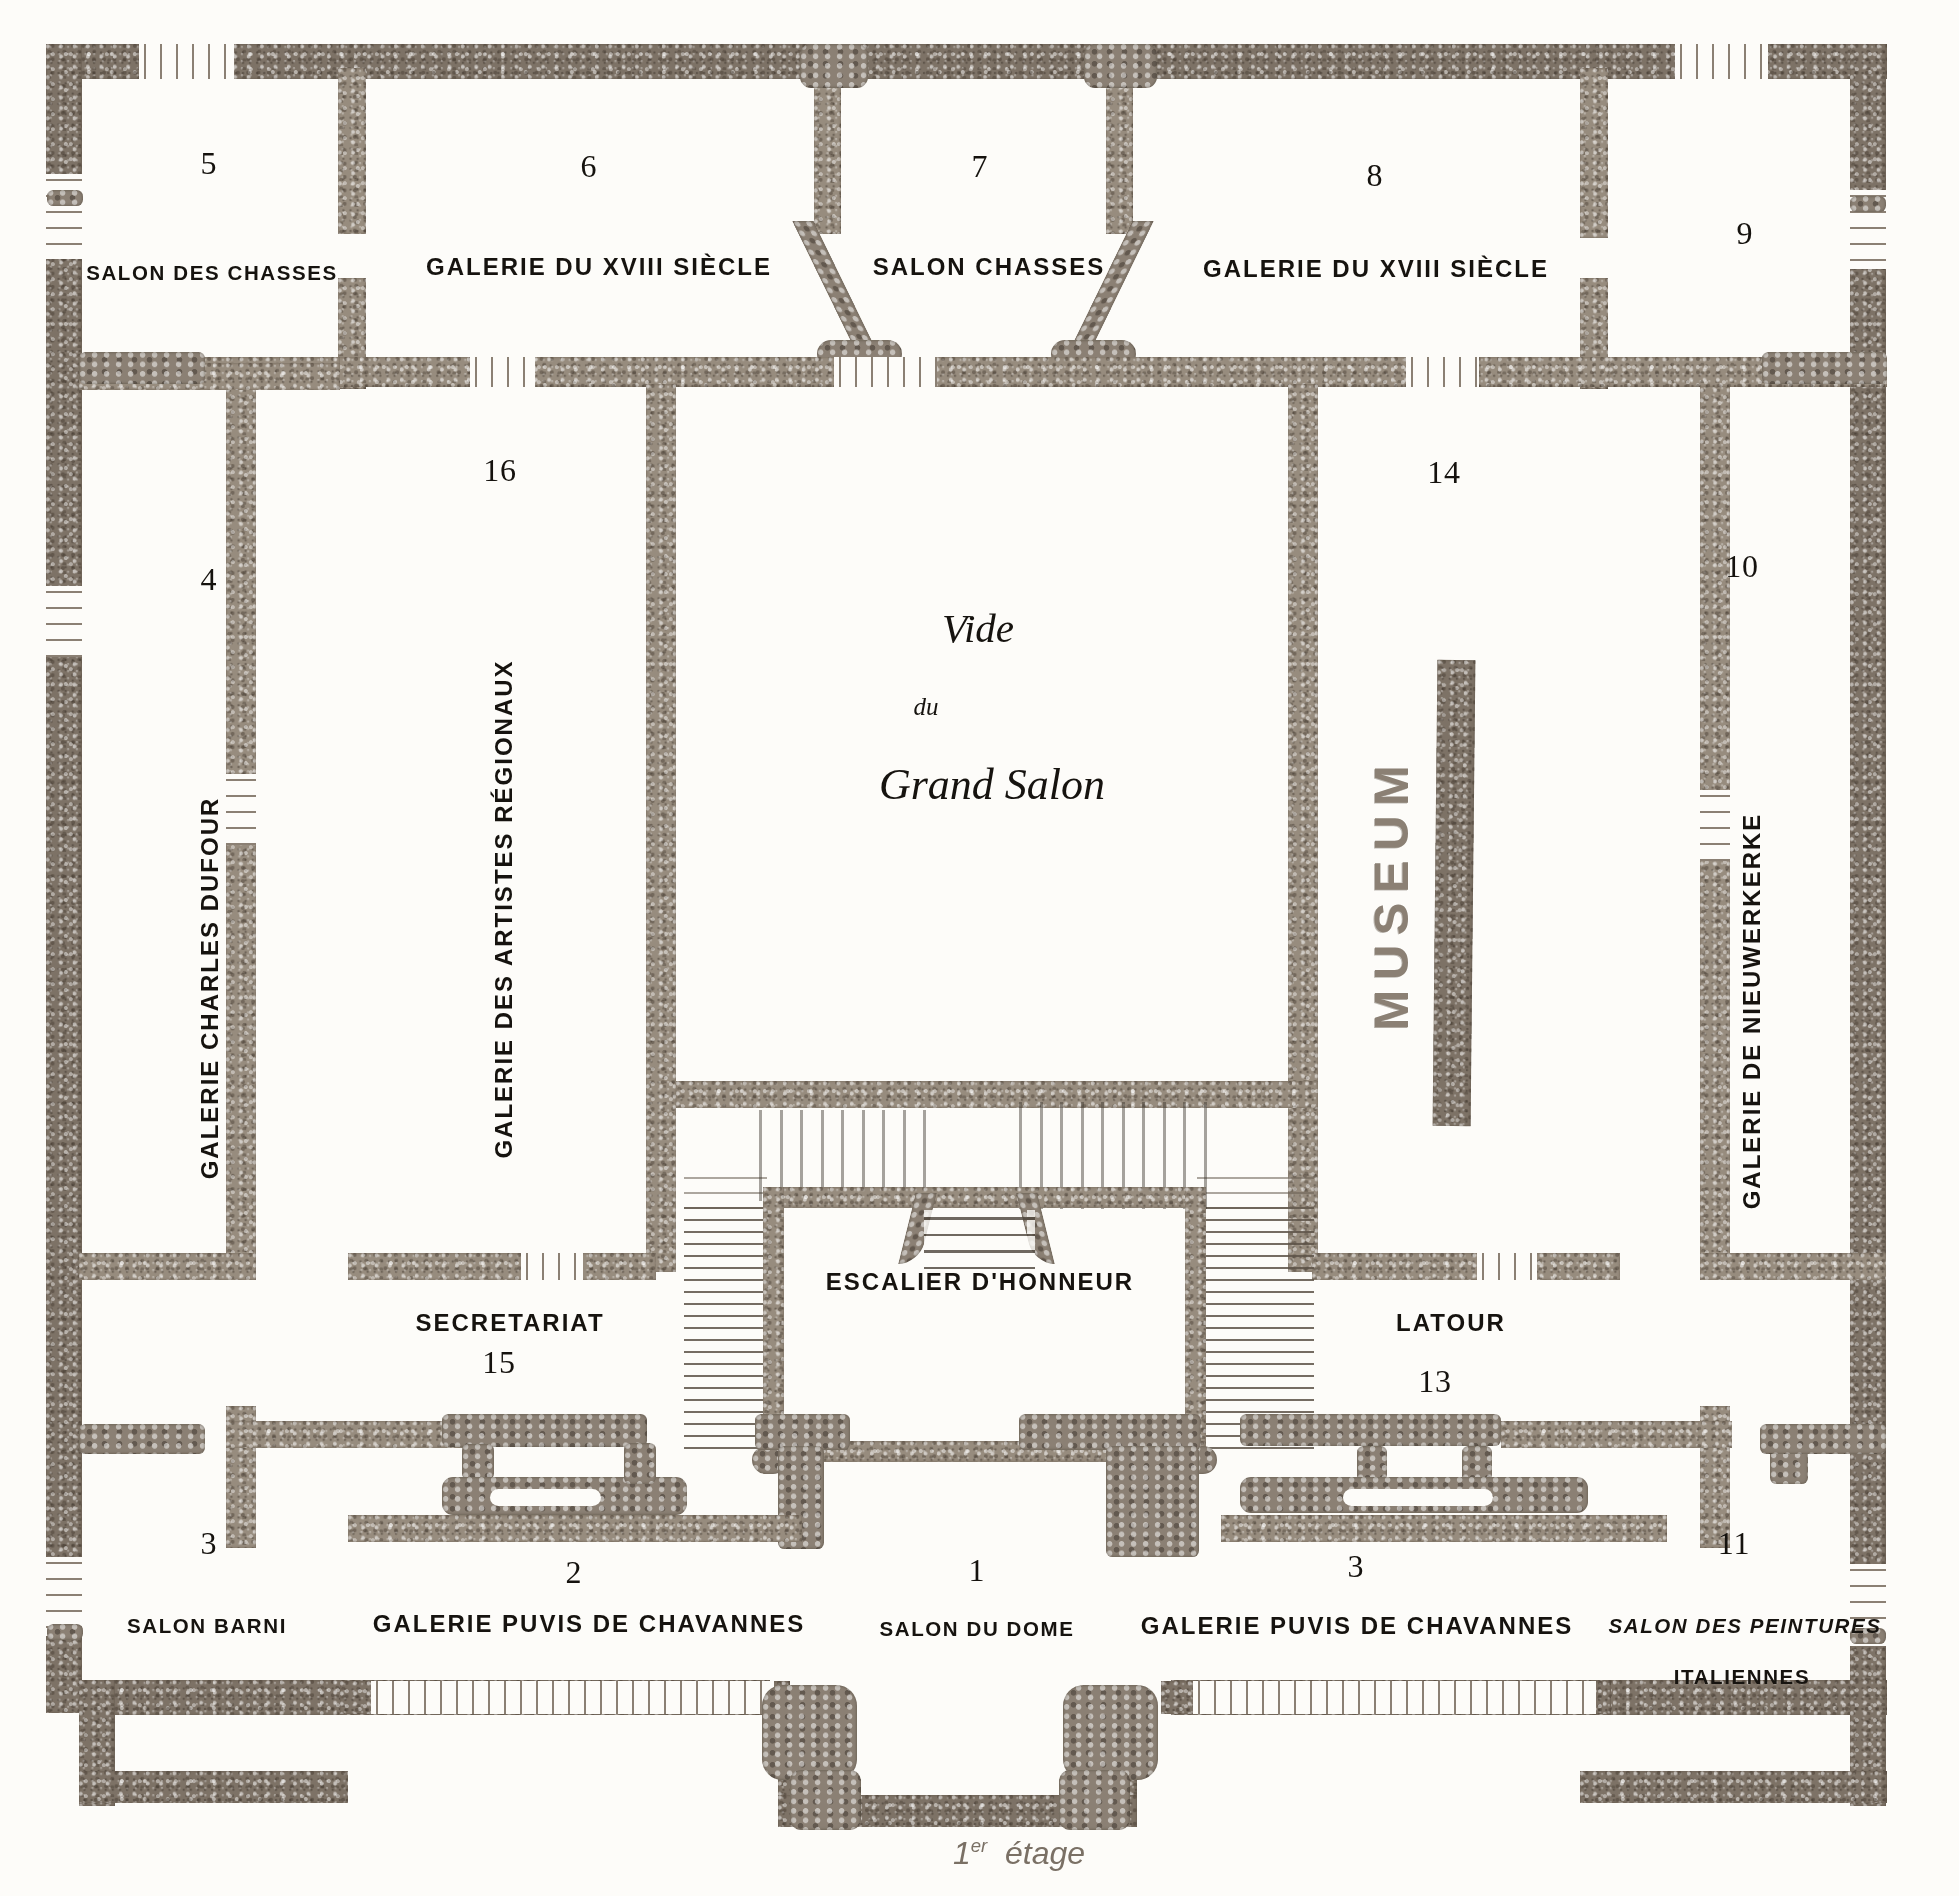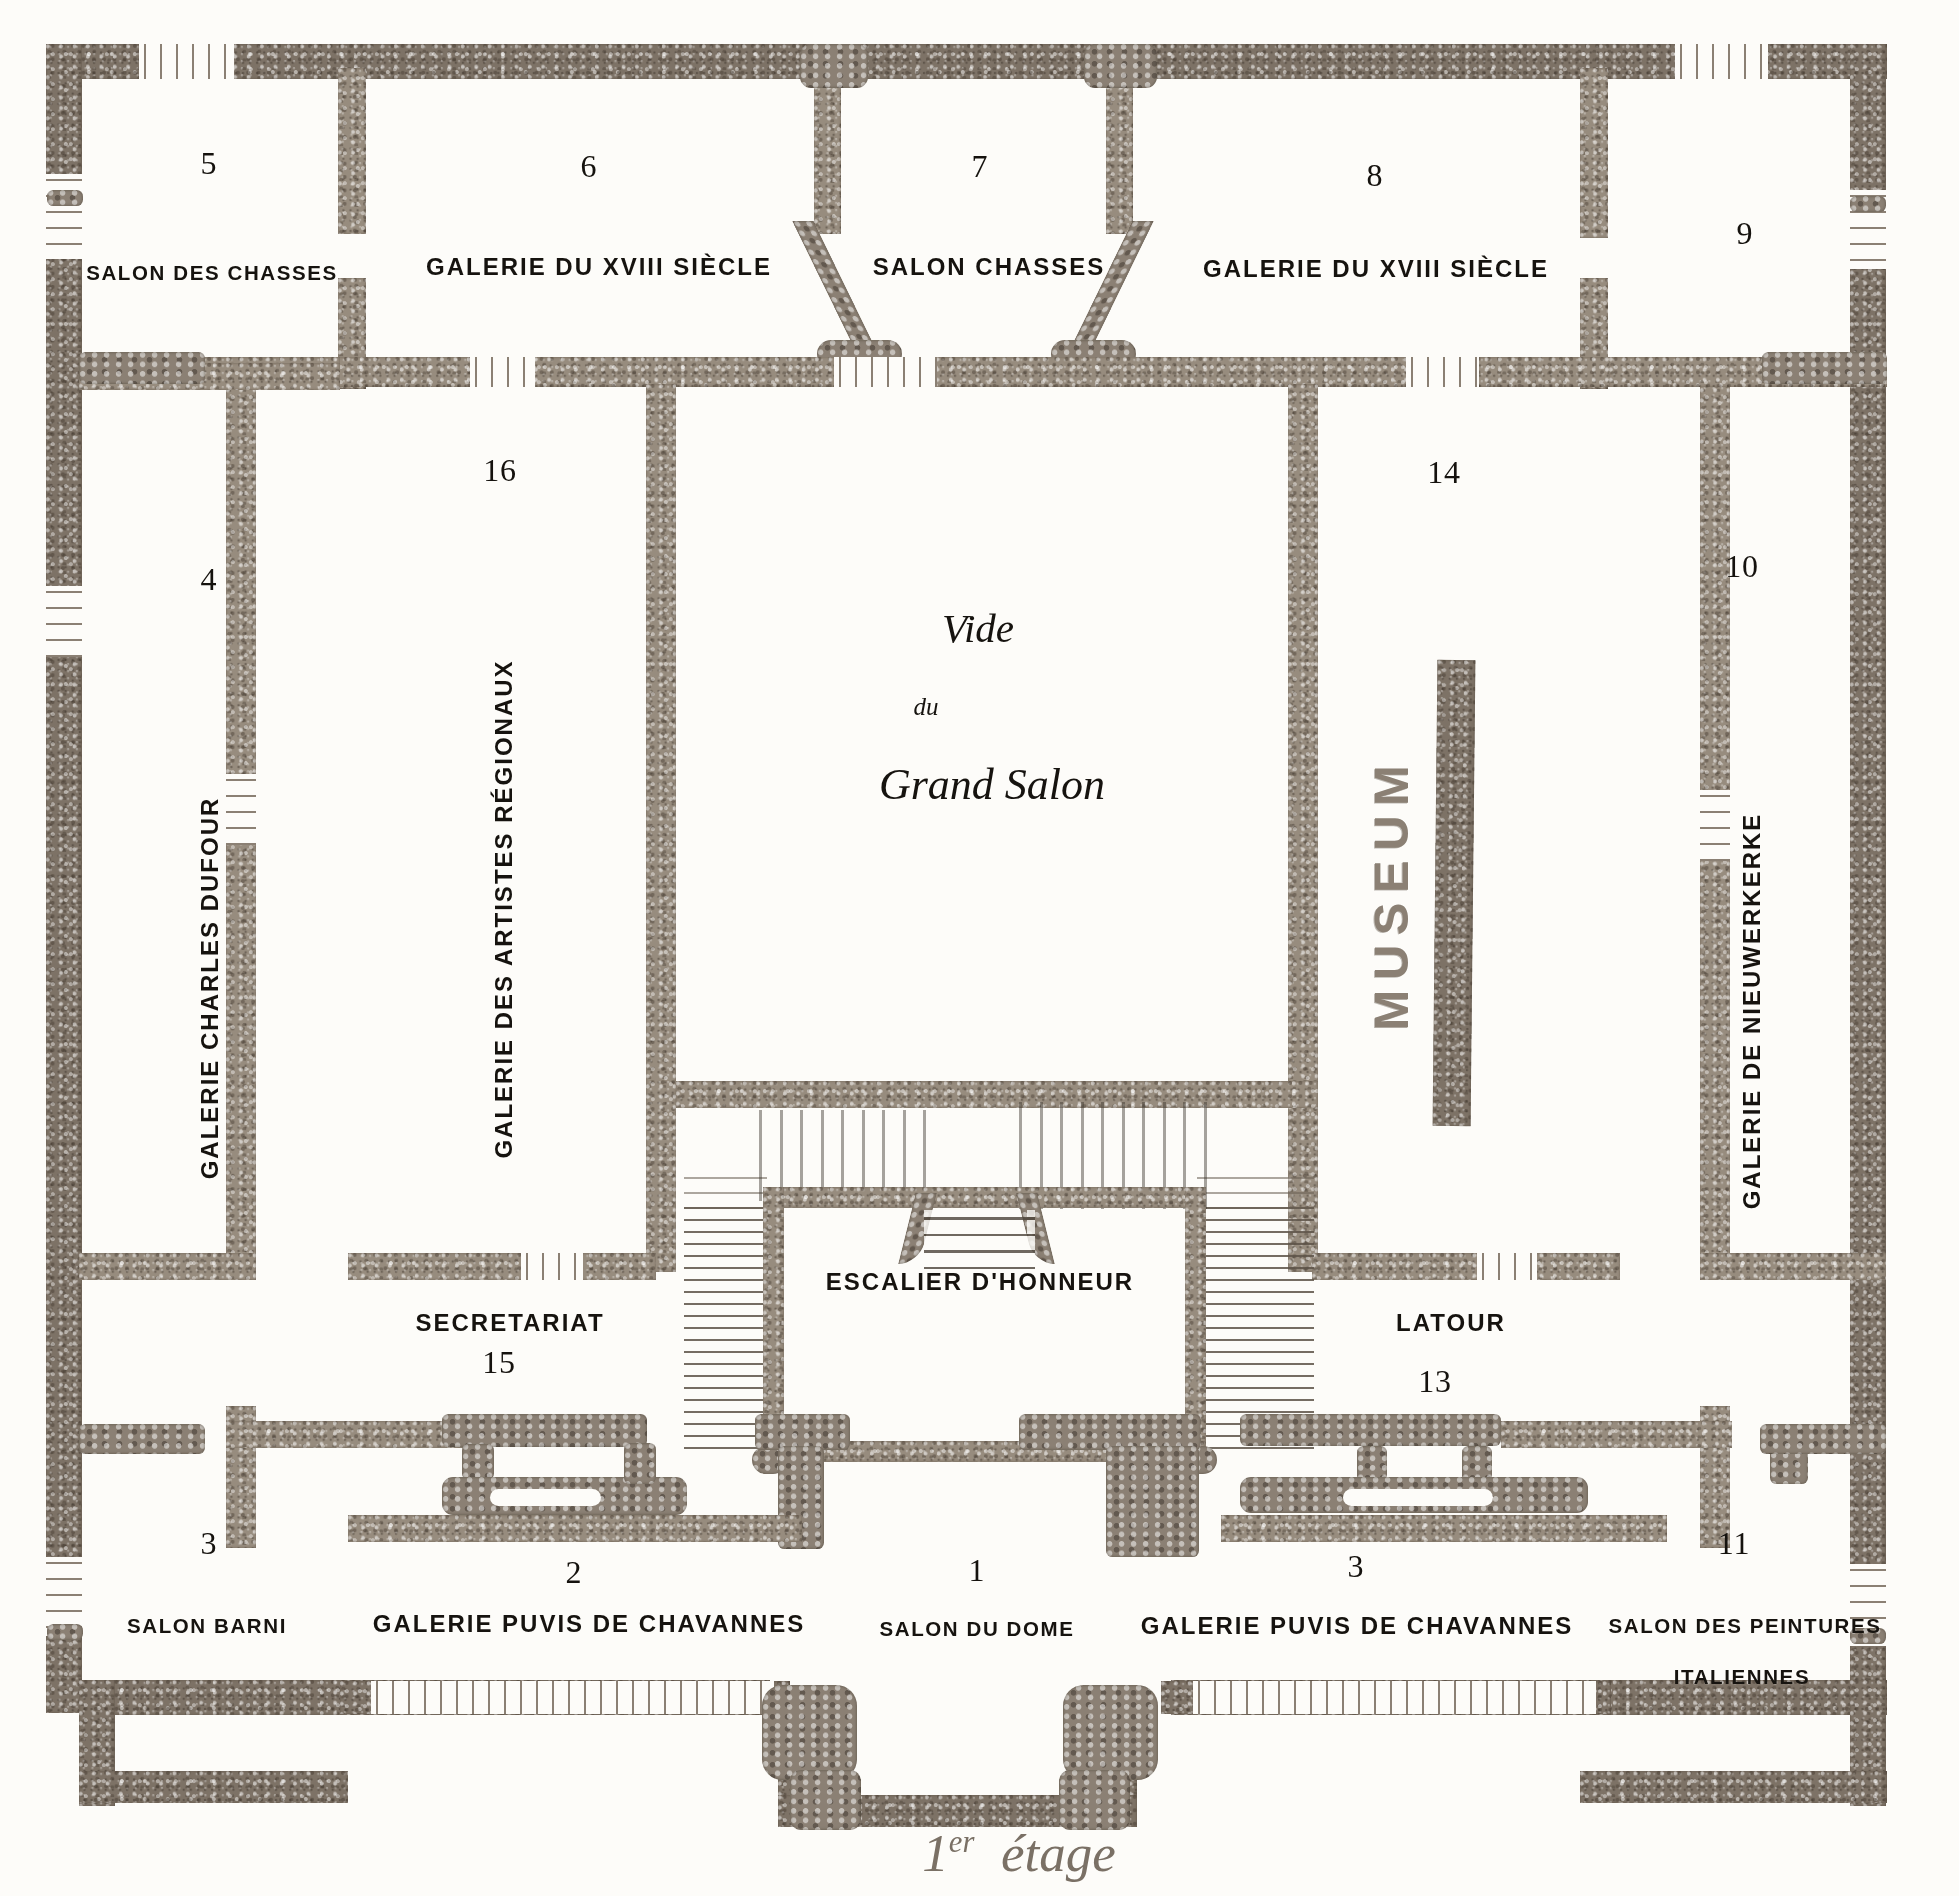--- a/index.html
+++ b/index.html
@@ -94,23 +94,23 @@
     font-style: italic;
     font-size: 41px;
     color: #16130f;
     white-space: nowrap;
     transform: translate(-50%, -50%);
   }
   .script.big { font-size: 44px; }
 
   .caption {
     position: absolute;
-    font-family: Liberation Serif, serif;
+    font-family: Liberation Sans, sans-serif;
     font-style: italic;
-    font-size: 53px;
+    font-size: 32px;
     color: #7a7065;
     white-space: nowrap;
     transform: translate(-50%, -50%);
   }
   .caption sup { font-size: .58em; vertical-align: super; }
 
   
   .treads {
     position: absolute;
     background:
@@ -330,21 +330,21 @@
   <div class="script big" style="left:992px; top:784px;">Grand Salon</div>
 
   <div class="lbl" style="left:980px; top:1282px;">ESCALIER D'HONNEUR</div>
   <div class="lbl" style="left:510px; top:1323px;">SECRETARIAT</div>
   <div class="lbl" style="left:1451px; top:1323px;">LATOUR</div>
 
   <div class="lbl small" style="left:207px; top:1626px;">SALON BARNI</div>
   <div class="lbl" style="left:589px; top:1624px;">GALERIE PUVIS DE CHAVANNES</div>
   <div class="lbl small" style="left:977px; top:1629px;">SALON DU DOME</div>
   <div class="lbl" style="left:1357px; top:1626px;">GALERIE PUVIS DE CHAVANNES</div>
-  <div class="lbl small" style="left:1745px; top:1626px;">SALON DES PEINTURES</div>
+  <div class="lbl small" style="left:1745px; top:1626px;font-style:italic;">SALON DES PEINTURES</div>
   <div class="lbl small" style="left:1742px; top:1677px;">ITALIENNES</div>
 
   <div class="caption" style="left:1019px; top:1853px;">
     <span>1</span><sup>er</sup>&nbsp;&nbsp;<span>étage</span>
   </div>
 
 </div>
 
 
 </body></html>

